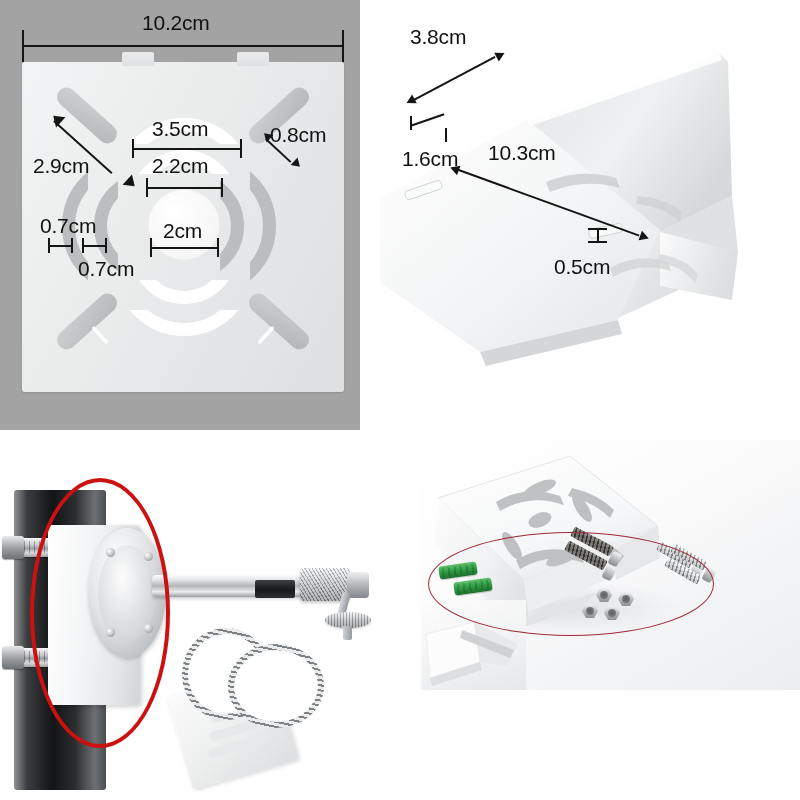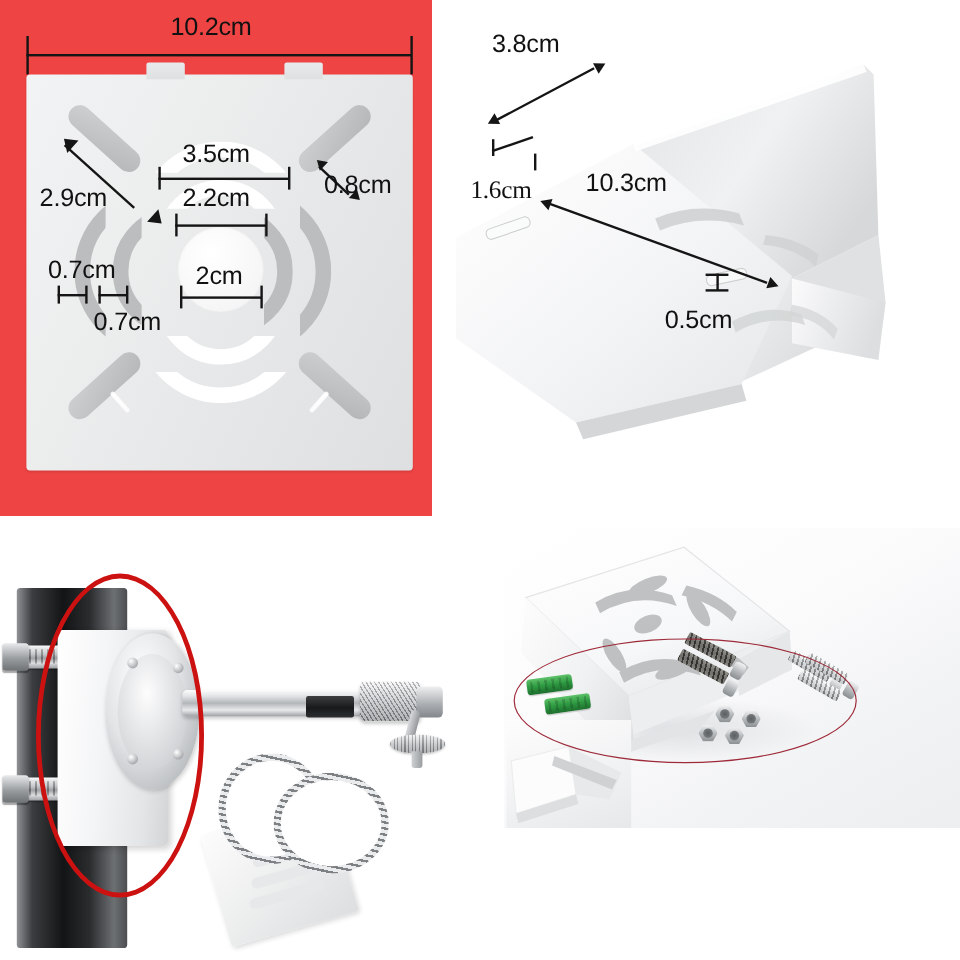--- a/index.html
+++ b/index.html
@@ -4,21 +4,21 @@
 <style>
   html,body{margin:0;padding:0;background:#fff;}
   body{
     width:800px;height:800px;position:relative;overflow:hidden;
     font-family:"Liberation Sans", sans-serif;
     color:#111;
   }
   .panel{position:absolute;}
 
   
-  #plan-panel{left:0;top:0;width:400px;height:430px;background:#ef4444;text-align:right;}
+  #plan-panel{left:0;top:0;width:400px;height:430px;background:#a3a3a3;text-align:right;}
 
   .plate{
     position:absolute;left:22px;top:62px;width:322px;height:330px;
     background:linear-gradient(118deg,#f2f3f4 0%,#eceded 34%,#e6e7e8 62%,#dedfe0 100%);
     border-radius:3px;
     box-shadow:0 1px 2px rgba(0,0,0,.12);
   }
   
   .tab{position:absolute;background:linear-gradient(180deg,#e9eaeb,#dfe0e1);border-radius:2px 2px 0 0;}
   .tab.l{left:100px;top:-10px;width:32px;height:14px;}
@@ -268,21 +268,21 @@
   <div class="dim-label" style="left:152px;top:118px;">3.5cm</div>
 
   <div class="dim-line dim-h" style="left:146px;top:187px;width:76px;"></div>
   <div class="tick" style="left:146px;top:178px;height:19px;"></div>
   <div class="tick" style="left:221px;top:178px;height:19px;"></div>
   <div class="dim-label" style="left:152px;top:155px;">2.2cm</div>
 
   <div class="arrowline" style="left:266px;top:138px;width:34px;transform:rotate(43deg);"></div>
   <div class="arrowhead" style="left:262px;top:132px;border-left:5px solid transparent;border-right:5px solid transparent;border-bottom:8px solid #151515;transform:rotate(-47deg);"></div>
   <div class="arrowhead" style="left:292px;top:160px;border-left:5px solid transparent;border-right:5px solid transparent;border-top:8px solid #151515;transform:rotate(-47deg);"></div>
-  <div class="dim-label" style="left:270px;top:144px;">0.8cm</div>
+  <div class="dim-label" style="left:270px;top:124px;">0.8cm</div>
 
   <div class="dim-line dim-h" style="left:48px;top:245px;width:24px;"></div>
   <div class="tick" style="left:48px;top:238px;height:15px;"></div>
   <div class="tick" style="left:71px;top:238px;height:15px;"></div>
   <div class="dim-label" style="left:40px;top:215px;">0.7cm</div>
 
   <div class="dim-line dim-h" style="left:82px;top:245px;width:24px;"></div>
   <div class="tick" style="left:82px;top:238px;height:15px;"></div>
   <div class="tick" style="left:105px;top:238px;height:15px;"></div>
   <div class="dim-label" style="left:78px;top:258px;">0.7cm</div>
@@ -343,21 +343,21 @@
   </svg>
 
   <div class="arrowline" style="left:52px;top:100px;width:94px;transform:rotate(-28deg);"></div>
   <div class="arrowhead" style="left:46px;top:96px;border-top:5px solid transparent;border-bottom:5px solid transparent;border-right:9px solid #151515;transform:rotate(-28deg);"></div>
   <div class="arrowhead" style="left:136px;top:50px;border-top:5px solid transparent;border-bottom:5px solid transparent;border-left:9px solid #151515;transform:rotate(-28deg);"></div>
   <div class="dim-label" style="left:50px;top:26px;">3.8cm</div>
 
   <div class="dim-line dim-h" style="left:50px;top:125px;width:36px;transform:rotate(-19deg);transform-origin:0 50%;"></div>
   <div class="tick" style="left:50px;top:116px;height:14px;"></div>
   <div class="tick" style="left:85px;top:128px;height:14px;"></div>
-  <div class="dim-label" style="left:32px;top:148px;font-family:Liberation Serif, serif;">1.6cm</div>
+  <div class="dim-label" style="left:42px;top:148px;">1.6cm</div>
 
   <div class="arrowline" style="left:96px;top:168px;width:195px;transform:rotate(20deg);"></div>
   <div class="arrowhead" style="left:90px;top:164px;border-top:5px solid transparent;border-bottom:5px solid transparent;border-right:9px solid #151515;transform:rotate(20deg);"></div>
   <div class="arrowhead" style="left:280px;top:232px;border-top:5px solid transparent;border-bottom:5px solid transparent;border-left:9px solid #151515;transform:rotate(20deg);"></div>
   <div class="dim-label" style="left:128px;top:142px;">10.3cm</div>
 
   <div class="dim-line dim-v" style="left:237px;top:228px;height:14px;"></div>
   <div class="dim-line dim-h" style="left:228px;top:228px;width:19px;"></div>
   <div class="dim-line dim-h" style="left:228px;top:241px;width:19px;"></div>
   <div class="dim-label" style="left:194px;top:256px;">0.5cm</div>

